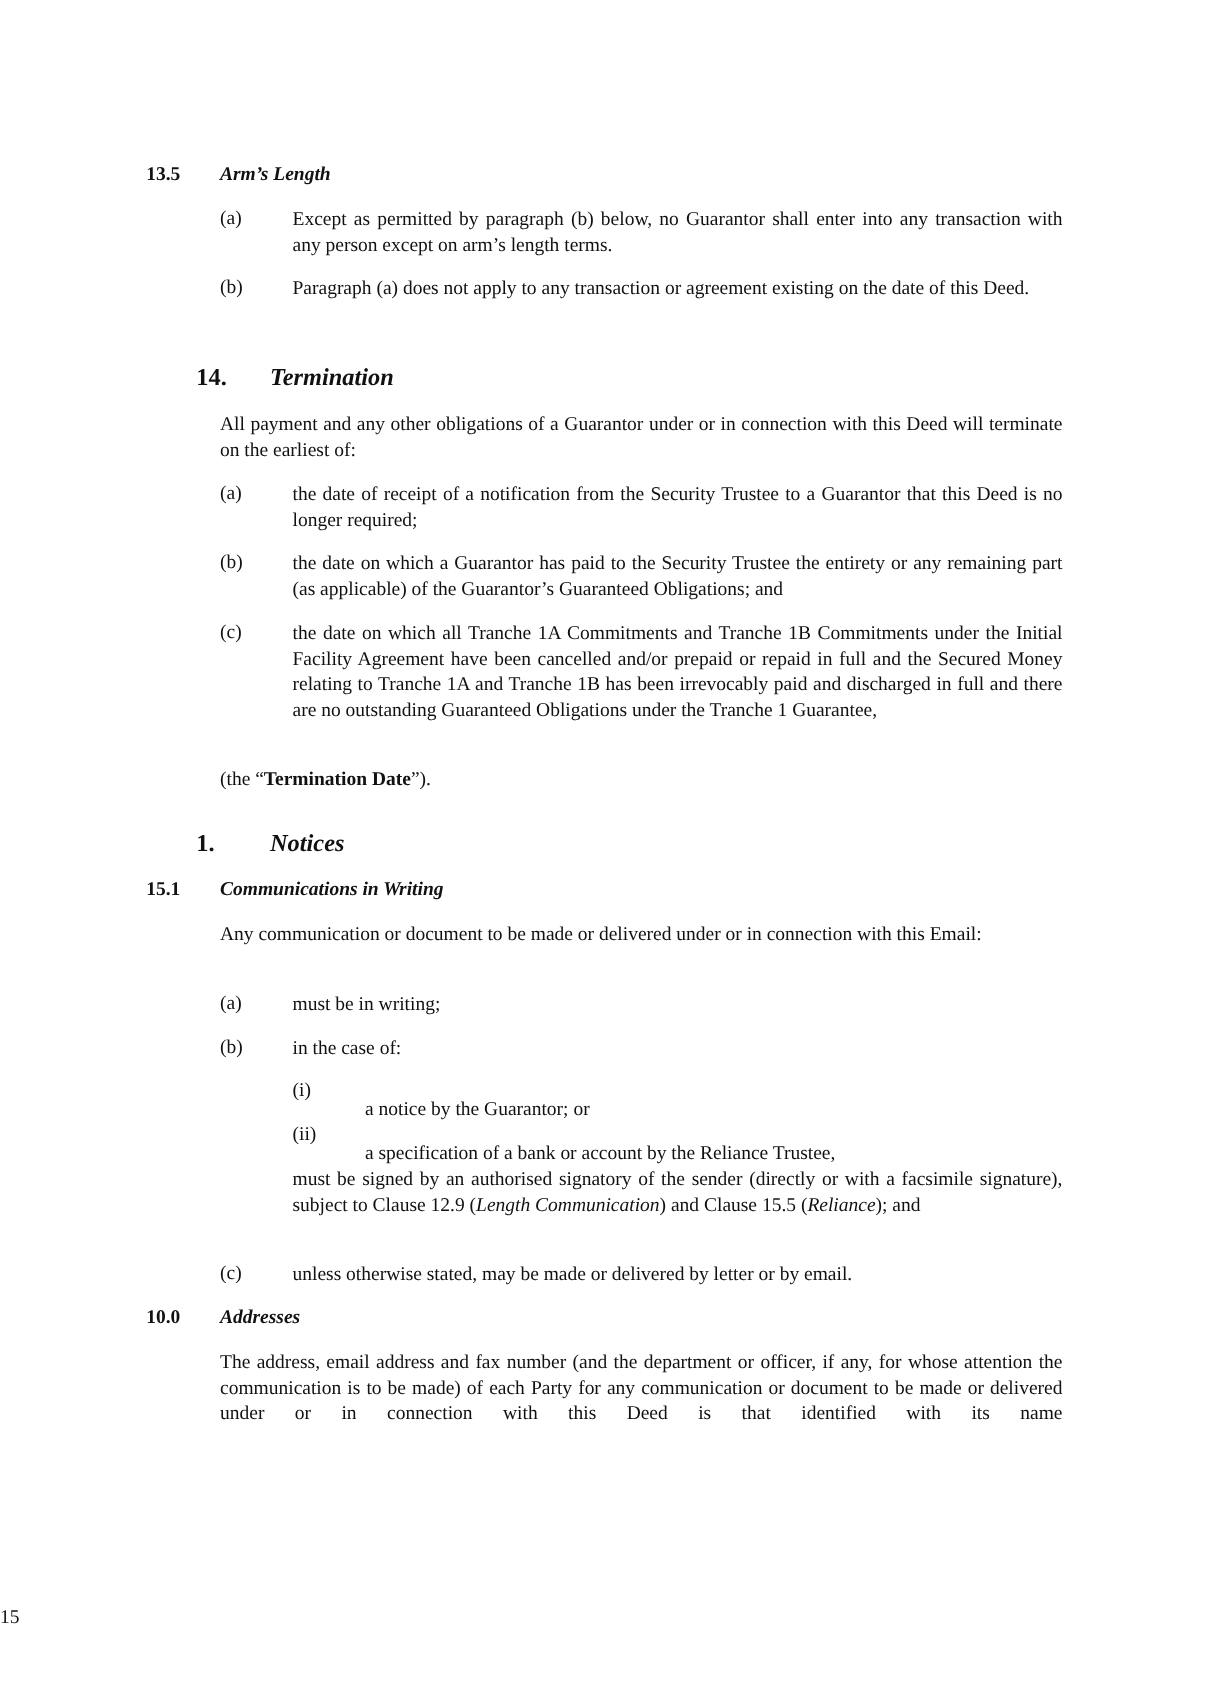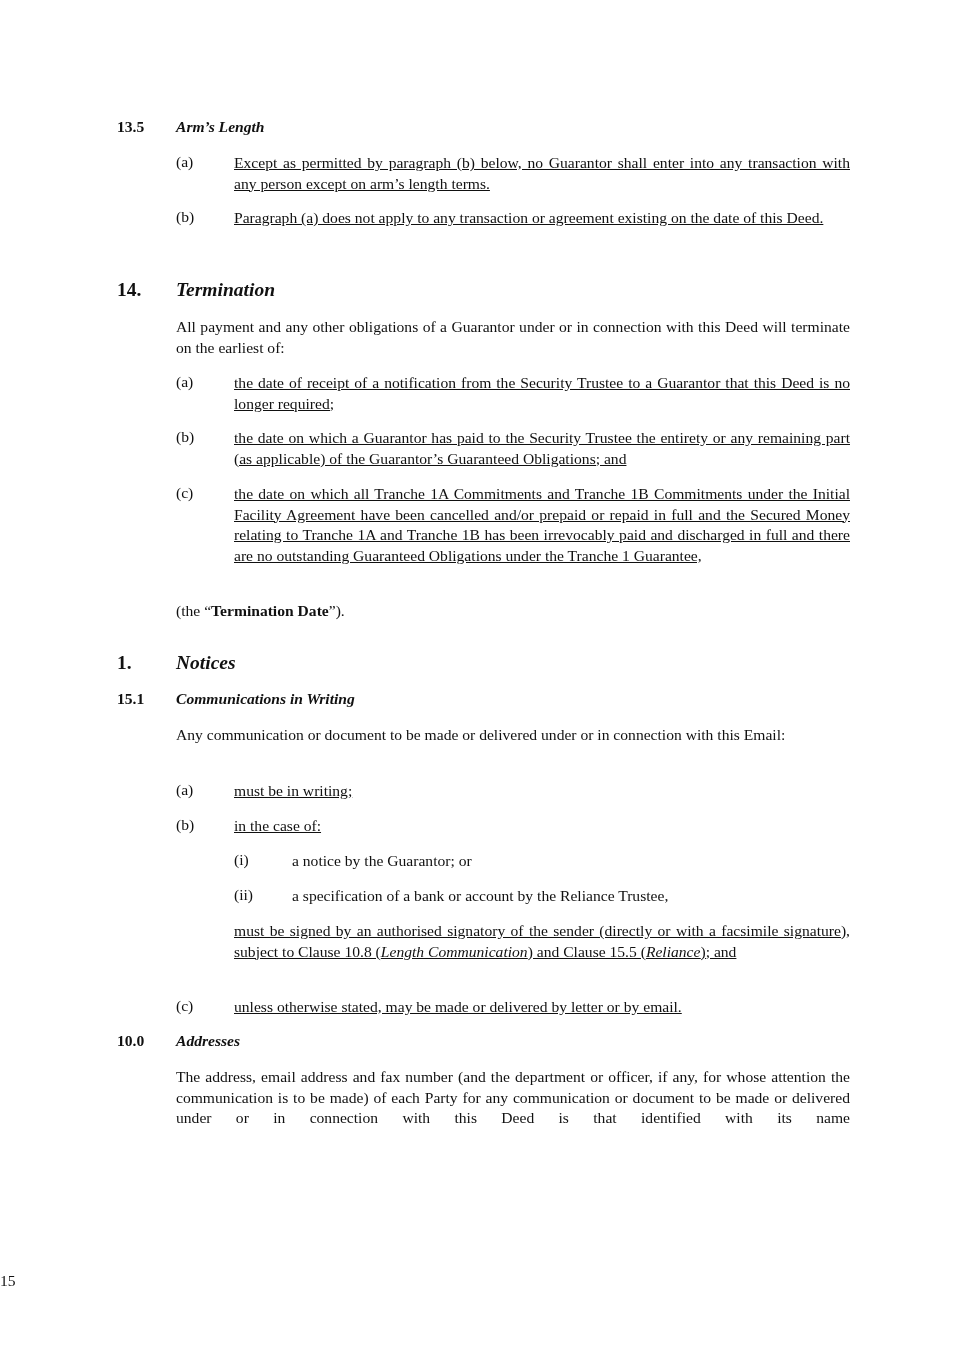--- a/index.html
+++ b/index.html
@@ -1,29 +1,29 @@
 <!DOCTYPE html>
 <html><head>
 <meta charset="utf-8">
 <style>
   html, body { margin: 0; padding: 0; background: #ffffff; }
   body {
     width: 966px; height: 1365px; position: relative; overflow: hidden;
     font-family: "Liberation Serif", serif; color: #111111; font-size: 15.6px;
   }
-  .page { position: absolute; left: 0; top: 0; width: 966px; height: 1294px; border-radius: 26px; }
+  .page { position: absolute; left: 0; top: 13px; width: 966px; height: 1294px; border-radius: 26px; }
   .blk { position: absolute; left: 0; width: 966px; }
   .num { position: absolute; left: 117px; font-weight: bold; }
-  .h2 .num, .h2 .title { font-size: 19.5px; }
+  .h2 .num, .h2 .title { font-size: 19.5px; margin-left: 40px; }
   .title { position: absolute; left: 176px; font-weight: bold; font-style: italic; }
   .para { position: absolute; left: 176px; width: 674px; text-align: justify; line-height: 20.5px; }
   .lab { position: absolute; left: 176px; }
-  .itxt { position: absolute; left: 234px; width: 616px; text-align: justify; line-height: 20.5px; text-decoration: underline; }
+  .itxt { position: absolute; left: 234px; width: 616px; text-align: justify; line-height: 20.5px; }
   .lab2 { position: absolute; left: 234px; }
-  .itxt2 { position: absolute; left: 292px; width: 558px; line-height: 20.5px; }
+  .itxt2 { position: absolute; left: 292px; width: 558px; line-height: 20.5px; margin-top: 14px; }
   .pnum { position: absolute; left: 0; width: 966px; text-align: left; top: 1272px; }
   .last-line-just { text-align-last: justify; }
 </style>
 </head>
 <body>
 
 <div class="page">
 
   <div class="blk" style="top:118px;">
     <span class="num">13.5</span>
@@ -83,21 +83,21 @@
   </div>
   <div class="blk" style="top:851px;">
     <span class="lab2">(i)</span>
     <div class="itxt2">a notice by the Guarantor; or</div>
   </div>
   <div class="blk" style="top:886px;">
     <span class="lab2">(ii)</span>
     <div class="itxt2">a specification of a bank or account by the Reliance Trustee,</div>
   </div>
   <div class="blk" style="top:921px;">
-    <div class="itxt"><span>must be signed by an authorised signatory of the sender (directly or with a facsimile signature), subject to Clause 10.8 (</span><i>Length Communication</i><span>) and Clause 15.5 (</span><i>Reliance</i><span>); and</span></div>
+    <div class="itxt"><span>must be signed by an authorised signatory of the sender (directly or with a facsimile signature), subject to Clause 12.9 (</span><i>Length Communication</i><span>) and Clause 15.5 (</span><i>Reliance</i><span>); and</span></div>
   </div>
   <div class="blk" style="top:997px;">
     <span class="lab">(c)</span>
     <div class="itxt">unless otherwise stated, may be made or delivered by letter or by email.</div>
   </div>
 
   <div class="blk" style="top:1032px;">
     <span class="num">10.0</span>
     <span class="title">Addresses</span>
   </div>

